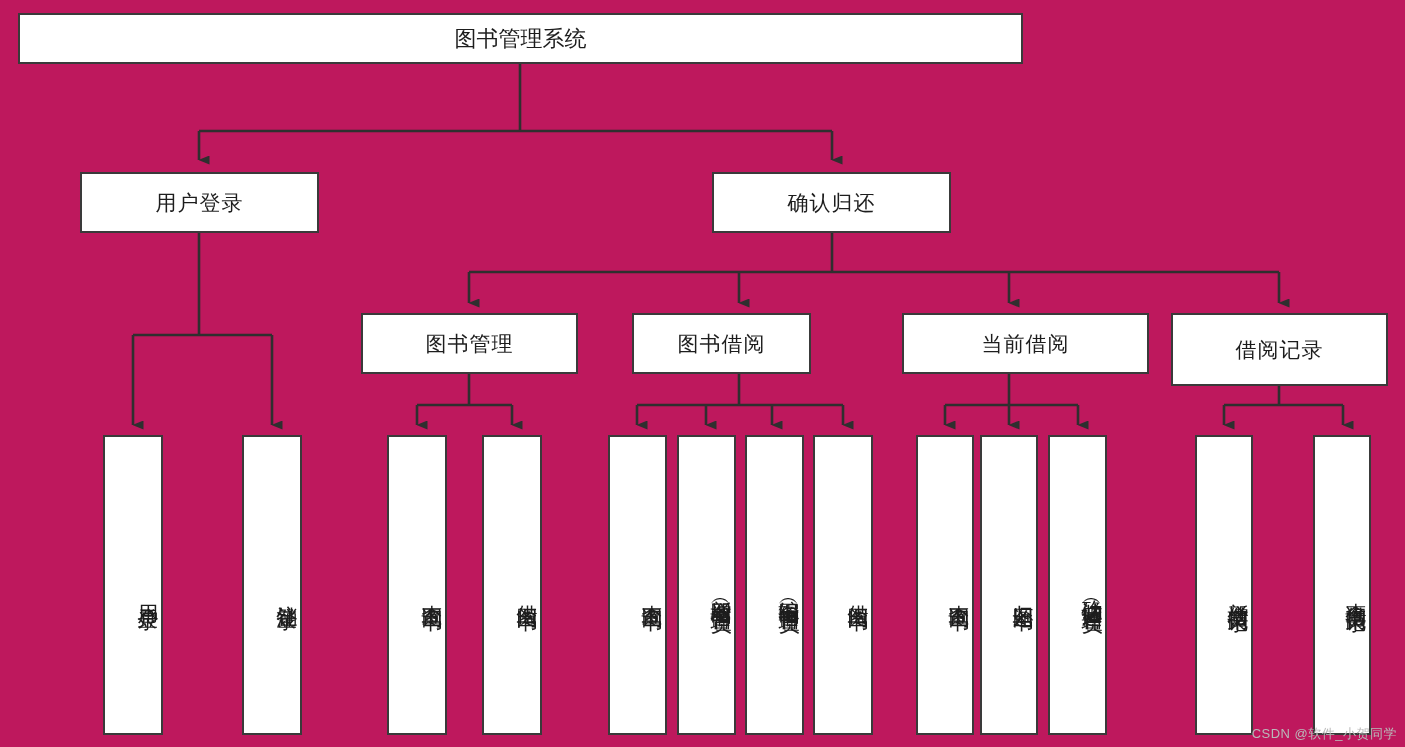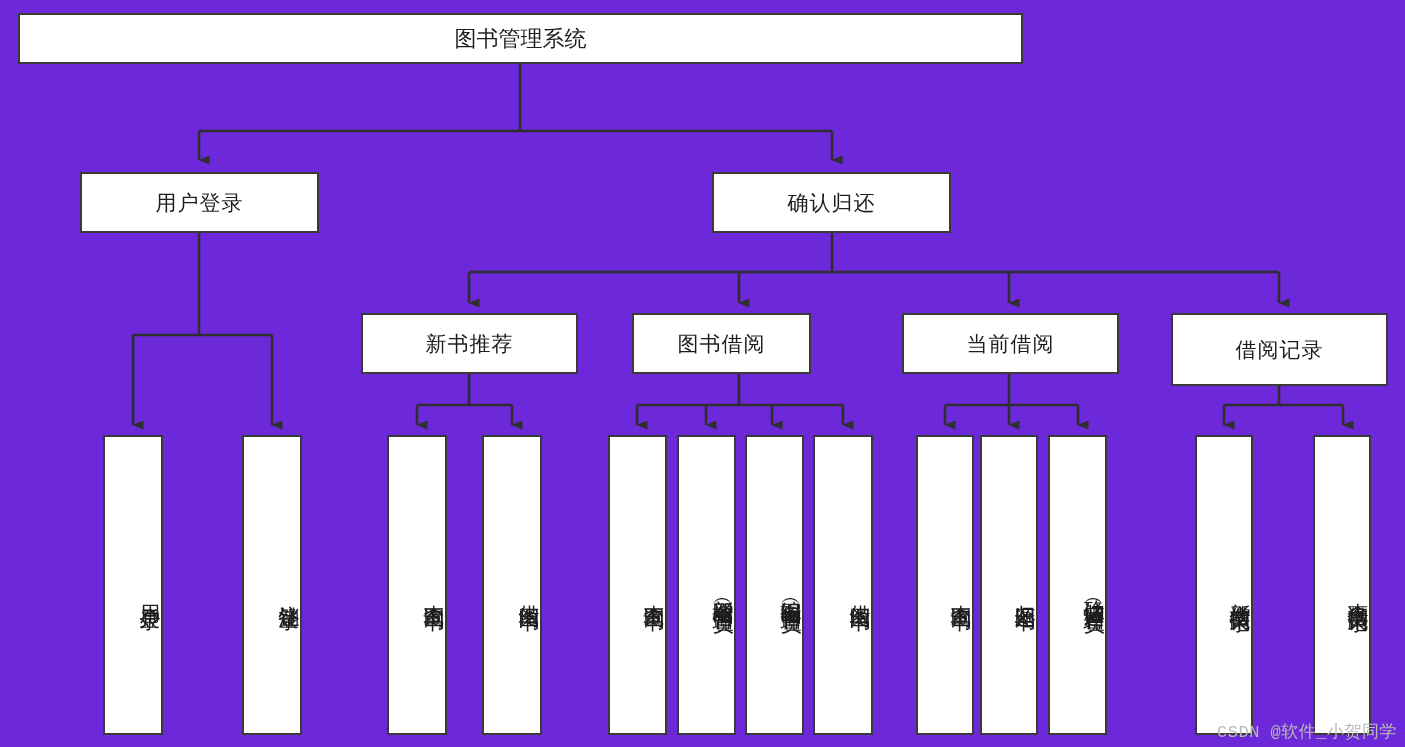--- a/index.html
+++ b/index.html
@@ -1,31 +1,31 @@
 <!DOCTYPE html>
 <html><head>
 <meta charset="utf-8">
 <style>
   html,body{margin:0;padding:0;background:#ffffff;}
   body{width:1405px;height:747px;overflow:hidden;
        font-family:"Liberation Sans","DejaVu Sans",sans-serif;}
-  #stage{position:relative;width:1405px;height:747px;background:#6d28d9;font-family:Liberation Mono, monospace;}
+  #stage{position:relative;width:1405px;height:747px;background:#be185d;}
   svg.wires{position:absolute;left:0;top:0;width:1405px;height:747px;}
   .node{position:absolute;box-sizing:border-box;background:#ffffff;
         border:2.5px solid #3a3a3a;display:flex;align-items:center;
         justify-content:center;color:#1d1d1d;}
   .node.h{font-size:21px;letter-spacing:1px;}
   .node.root{font-size:22px;}
   .node.v{writing-mode:vertical-rl;text-orientation:upright;
           font-size:21px;line-height:1.28;letter-spacing:2px;
           align-items:flex-start;justify-content:center;
           padding-top:22px;padding-bottom:8px;}
   .node.v span{display:block;}
   .vtall{padding-top:8px;}
-  .wm{position:absolute;right:8px;bottom:4px;font-size:17px;color:#b9b9b9;
+  .wm{position:absolute;right:8px;bottom:4px;font-size:13px;color:#b9b9b9;
       letter-spacing:0.5px;white-space:nowrap;}
 </style>
 </head>
 <body>
 
 <div id="stage">
 
   <svg class="wires" viewBox="0 0 1405 747" xmlns="http://www.w3.org/2000/svg">
     <defs>
       <marker id="ah" markerWidth="9" markerHeight="11" refX="4.5" refY="10.5" orient="auto" markerUnits="userSpaceOnUse">
@@ -81,26 +81,26 @@
   </div>
 
   <div class="node h" style="left:80px;top:172px;width:239px;height:61px;">
     <span>用户登录</span>
   </div>
   <div class="node h" style="left:712px;top:172px;width:239px;height:61px;">
     <span>确认归还</span>
   </div>
 
   <div class="node h" style="left:361px;top:313px;width:217px;height:61px;">
-    <span>新书推荐</span>
+    <span>图书管理</span>
   </div>
   <div class="node h" style="left:632px;top:313px;width:179px;height:61px;">
     <span>图书借阅</span>
   </div>
-  <div class="node h" style="left:902px;top:313px;width:217px;height:61px;">
+  <div class="node h" style="left:902px;top:313px;width:247px;height:61px;">
     <span>当前借阅</span>
   </div>
   <div class="node h" style="left:1171px;top:313px;width:217px;height:73px;">
     <span>借阅记录</span>
   </div>
 
   <div class="node v" style="left:103px;top:435px;width:60px;height:300px;">
     <span>用户登录</span>
   </div>
   <div class="node v" style="left:242px;top:435px;width:60px;height:300px;">

